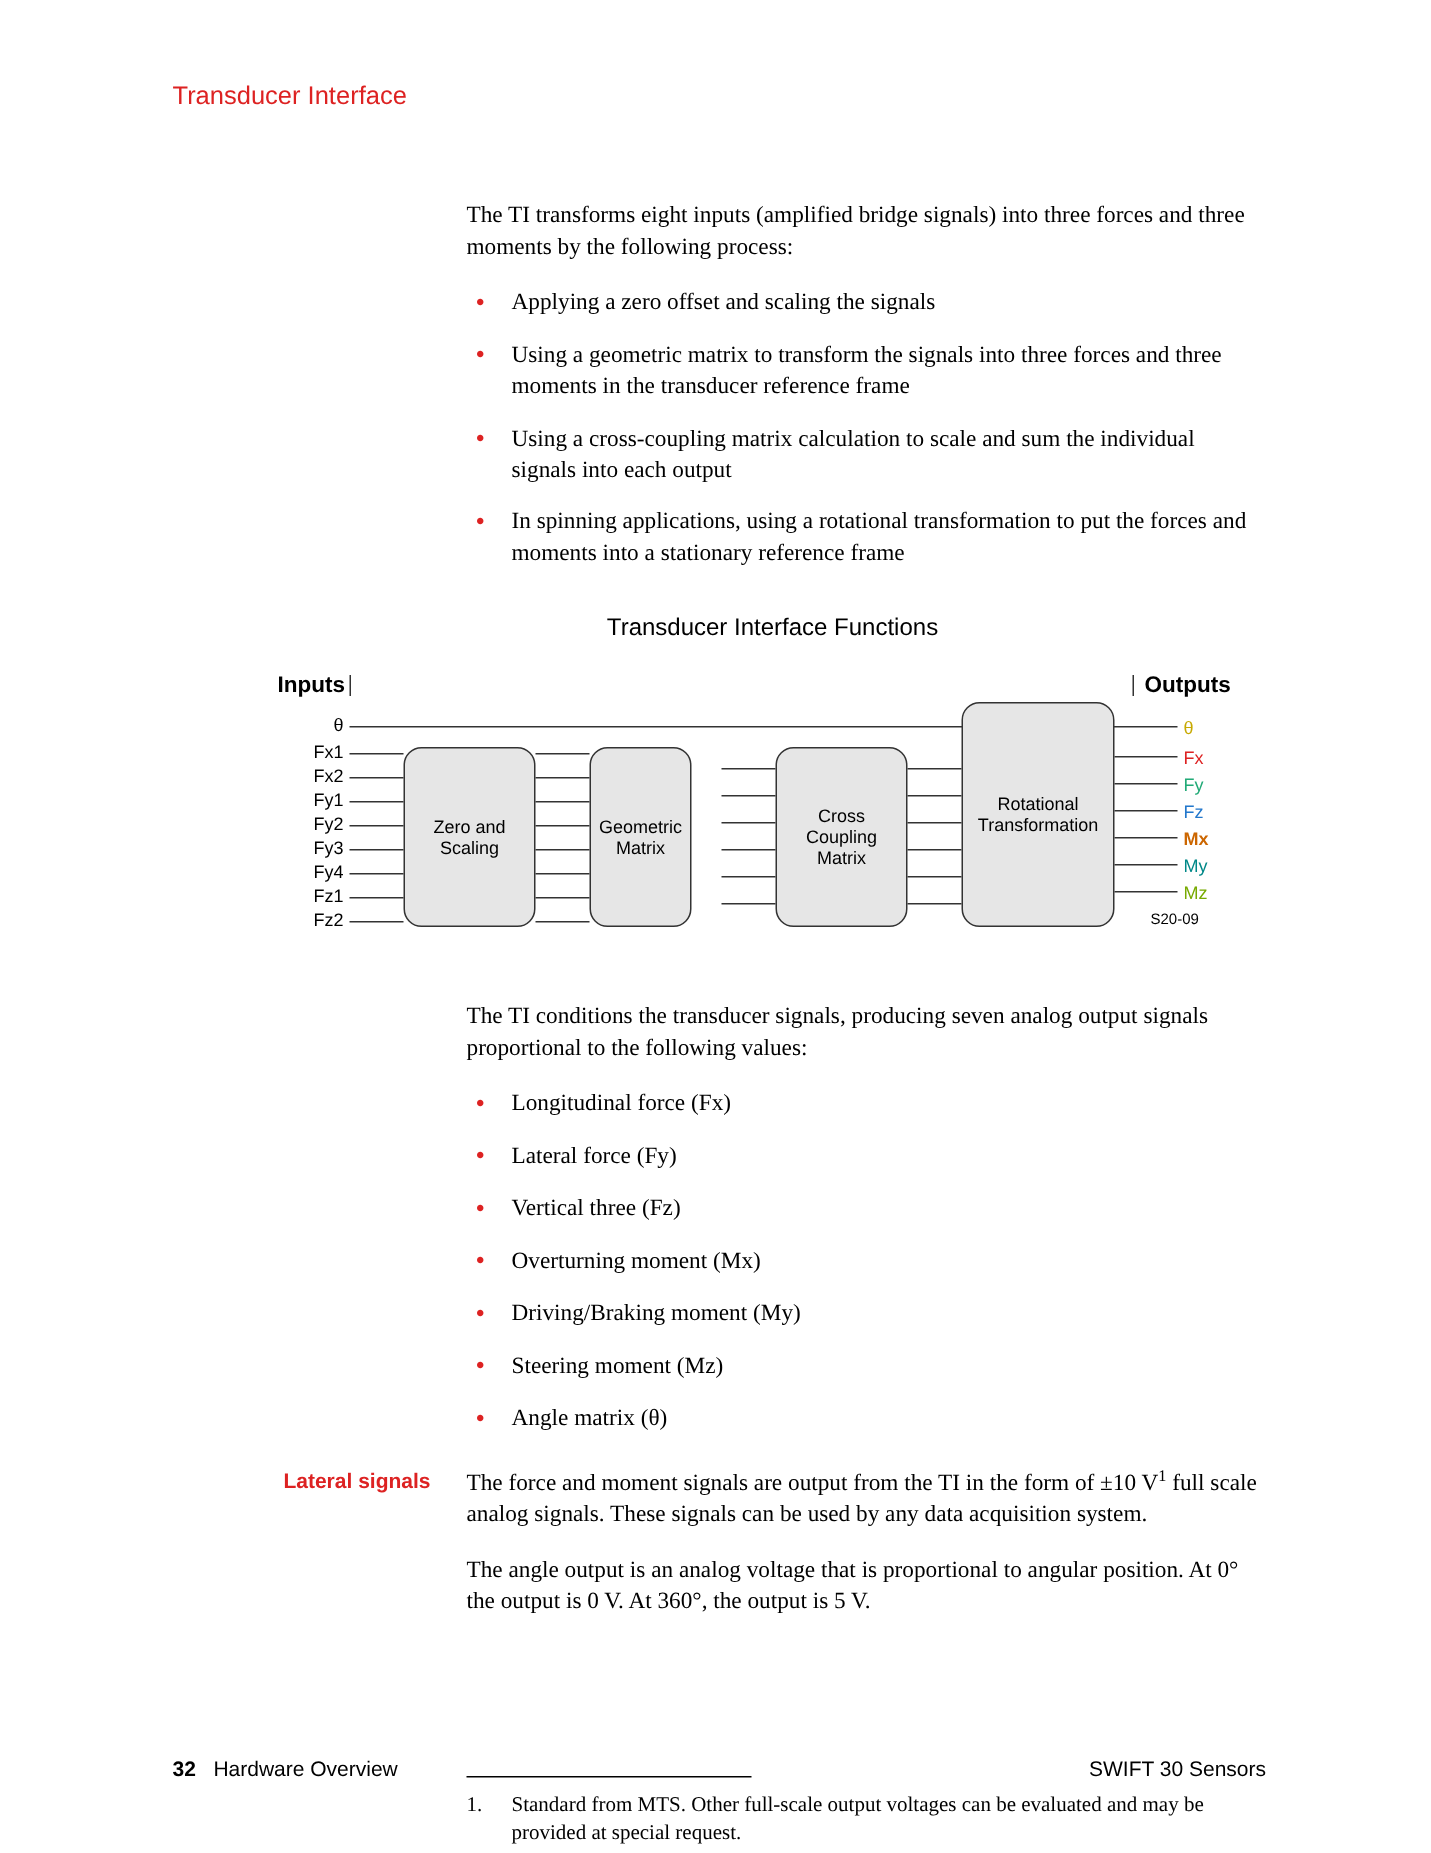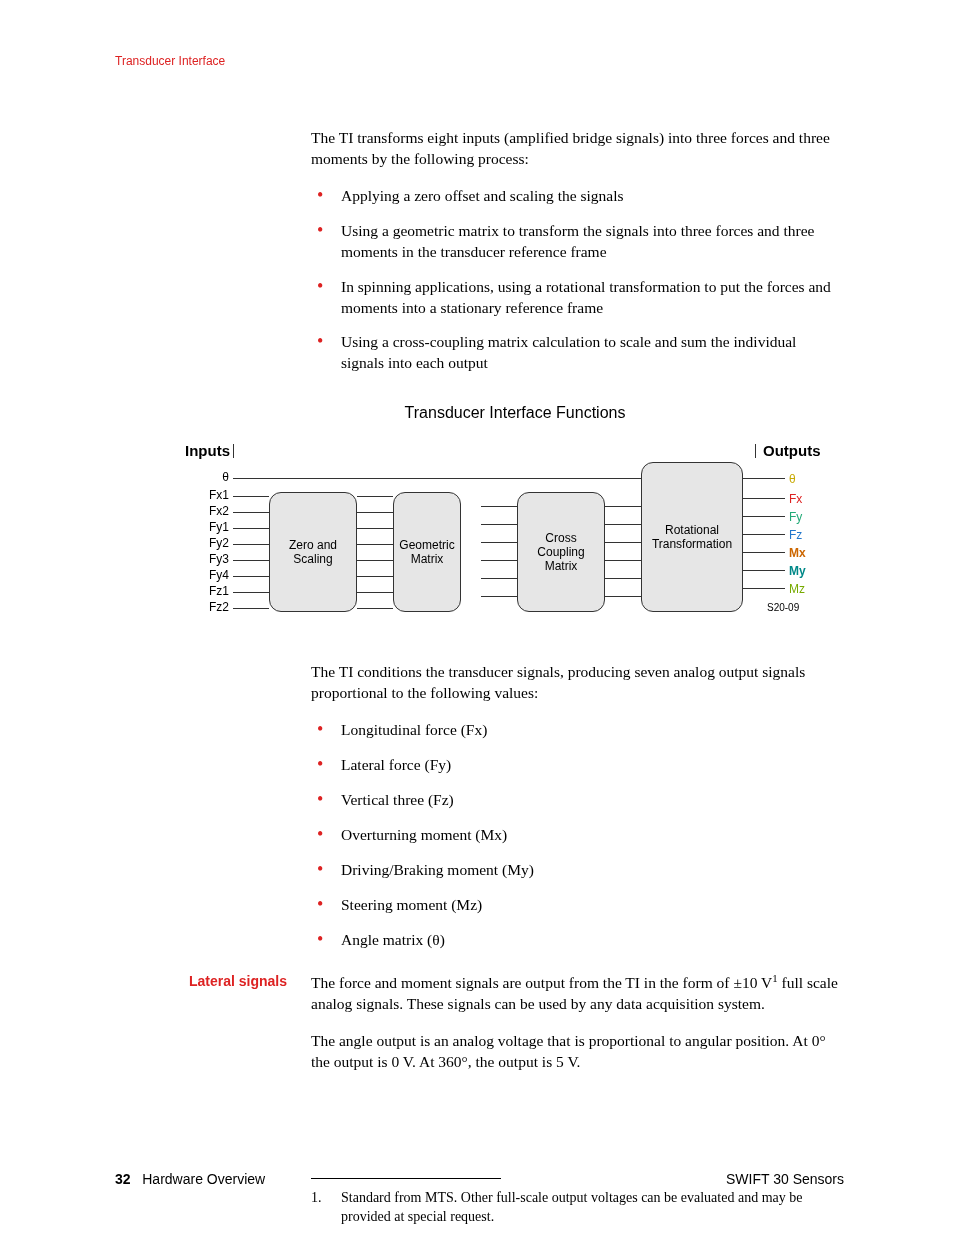--- a/index.html
+++ b/index.html
@@ -9,21 +9,21 @@
     background: #fff;
     font-family: "Times New Roman", Times, serif;
     font-size: 15.5px;
     color: #000;
     position: relative;
     padding: 54px 110px 0 115px;
   }
   .header-title {
     color: #d22;
     font-family: Arial, Helvetica, sans-serif;
-    font-size: 12px;
+    font-size: 17px;
     margin-bottom: 60px;
   }
   .content-col {
     margin-left: 196px;
     width: 530px;
   }
   .para {
     line-height: 1.35;
     margin-bottom: 16px;
   }
@@ -154,22 +154,22 @@
 <body>
 
 <div class="header-title">Transducer Interface</div>
 
 <div class="content-col">
   <p class="para">The TI transforms eight inputs (amplified bridge signals) into three forces and three moments by the following process:</p>
 
   <ul class="bullets">
     <li>Applying a zero offset and scaling the signals</li>
     <li>Using a geometric matrix to transform the signals into three forces and three moments in the transducer reference frame</li>
+    <li>Using a cross-coupling matrix calculation to scale and sum the individual signals into each output</li>
     <li>In spinning applications, using a rotational transformation to put the forces and moments into a stationary reference frame</li>
-    <li>Using a cross-coupling matrix calculation to scale and sum the individual signals into each output</li>
   </ul>
 </div>
 
 <div class="diagram-wrap">
   <div class="diagram-title">Transducer Interface Functions</div>
   <div class="diagram">
 
     <span class="diag-label diag-bold" style="left:0;top:0;">Inputs</span>
     <div class="diag-vline" style="left:48px;top:2px;height:14px;"></div>
     <div class="diag-vline" style="left:570px;top:2px;height:14px;"></div>
@@ -232,21 +232,21 @@
     <div class="diag-line" style="left:558px;top:92px;width:42px;"></div>
     <div class="diag-line" style="left:558px;top:110px;width:42px;"></div>
     <div class="diag-line" style="left:558px;top:128px;width:42px;"></div>
     <div class="diag-line" style="left:558px;top:146px;width:42px;"></div>
 
     <span class="out-label out-theta" style="left:604px;top:30px;">θ</span>
     <span class="out-label out-fx" style="left:604px;top:50px;">Fx</span>
     <span class="out-label out-fy" style="left:604px;top:68px;">Fy</span>
     <span class="out-label out-fz" style="left:604px;top:86px;">Fz</span>
     <span class="out-label out-mx" style="left:604px;top:104px;">Mx</span>
-    <span class="out-label out-my" style="left:604px;top:122px;font-weight:bold;">My</span>
+    <span class="out-label out-my" style="left:604px;top:122px;">My</span>
     <span class="out-label out-mz" style="left:604px;top:140px;">Mz</span>
 
     <span class="diag-label" style="left:582px;top:160px;font-size:10px;">S20-09</span>
   </div>
 </div>
 
 <div class="content-col">
   <p class="para">The TI conditions the transducer signals, producing seven analog output signals proportional to the following values:</p>
   <ul class="bullets">
     <li>Longitudinal force (Fx)</li>

